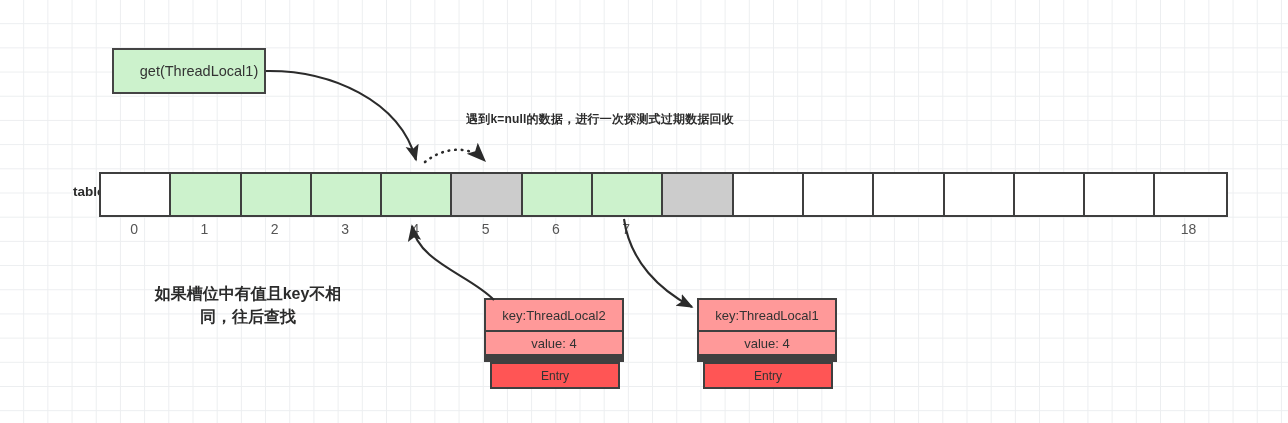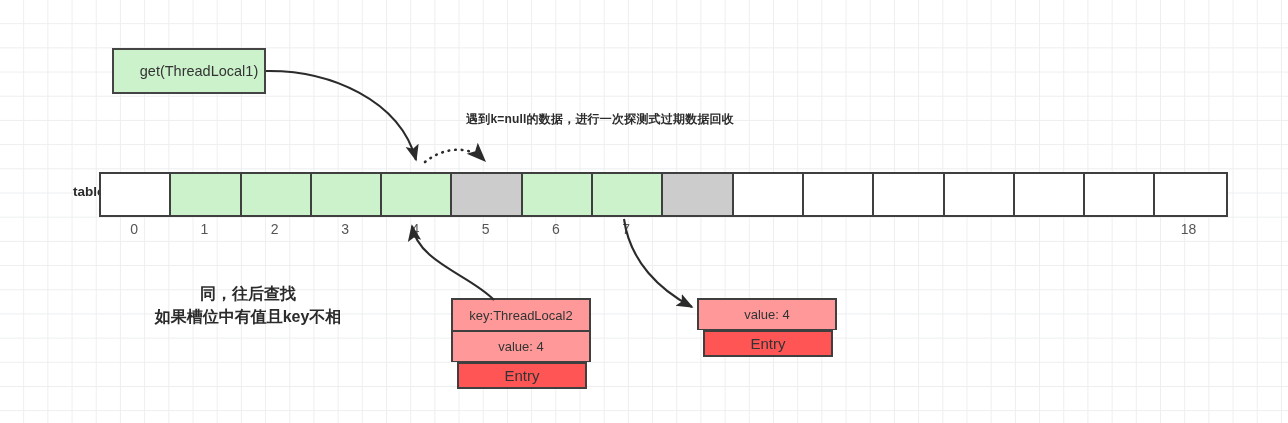--- a/index.html
+++ b/index.html
@@ -134,54 +134,54 @@
     background: #f99;
     border: 2px solid #3f3f3f;
     border-bottom: none;
     display: flex;
     align-items: center;
     justify-content: center;
     font-size: 13px;
     color: #333333;
   }
   .entry .kv.last {
-    border-bottom: 1px solid #404040;
+    border-bottom: 8px solid #404040;
   }
   .entry .tag {
     position: relative;
     margin-left: 6px;
     width: 130px;
     height: 27px;
     box-sizing: border-box;
     background: #f55;
     border: 2px solid #3f3f3f;
     display: flex;
     align-items: center;
     justify-content: center;
-    font-size: 15px;
-    color: #333333;
-  }
-
-  .entry-a { left: 451px; top: 298px; border-radius: 23px; }
+    font-size: 12px;
+    color: #333333;
+  }
+
+  .entry-a { left: 484px; top: 298px; border-radius: 23px; }
   .entry-b { left: 697px; top: 298px; }
 </style>
 </head>
 <body>
 
 <div class="canvas">
 
   <div class="call-box">
     <span>get(ThreadLocal1)</span>
   </div>
 
   <div class="note-top">遇到k=null的数据，进行一次探测式过期数据回收</div>
 
   <div class="note-left">
+    <div>如果槽位中有值且key不相</div>
     <div>同，往后查找</div>
-    <div>如果槽位中有值且key不相</div>
   </div>
 
   <div class="table-label">table</div>
 
   <div class="table-row">
     <div class="cell"></div>
     <div class="cell green"></div>
     <div class="cell green"></div>
     <div class="cell green"></div>
     <div class="cell green"></div>
@@ -217,20 +217,21 @@
     <div class="idx">18</div>
   </div>
 
   <div class="entry entry-a">
     <div class="kv">key:ThreadLocal2</div>
     <div class="kv last">value: 4</div>
     <div class="tag">Entry</div>
   </div>
 
   <div class="entry entry-b">
+    <div class="kv">key:ThreadLocal1</div>
     <div class="kv last">value: 4</div>
     <div class="tag">Entry</div>
   </div>
 
   <svg class="overlay">
     <defs>
       <marker id="ah" markerWidth="9" markerHeight="9" refX="7.2" refY="3.2" orient="auto" markerUnits="strokeWidth">
         <path d="M0,0 L8,3.2 L0,6.4 L1.7,3.2 z" fill="#2b2b2b"></path>
       </marker>
       <marker id="ahd" markerWidth="8" markerHeight="8" refX="6.4" refY="3" orient="auto" markerUnits="strokeWidth">

